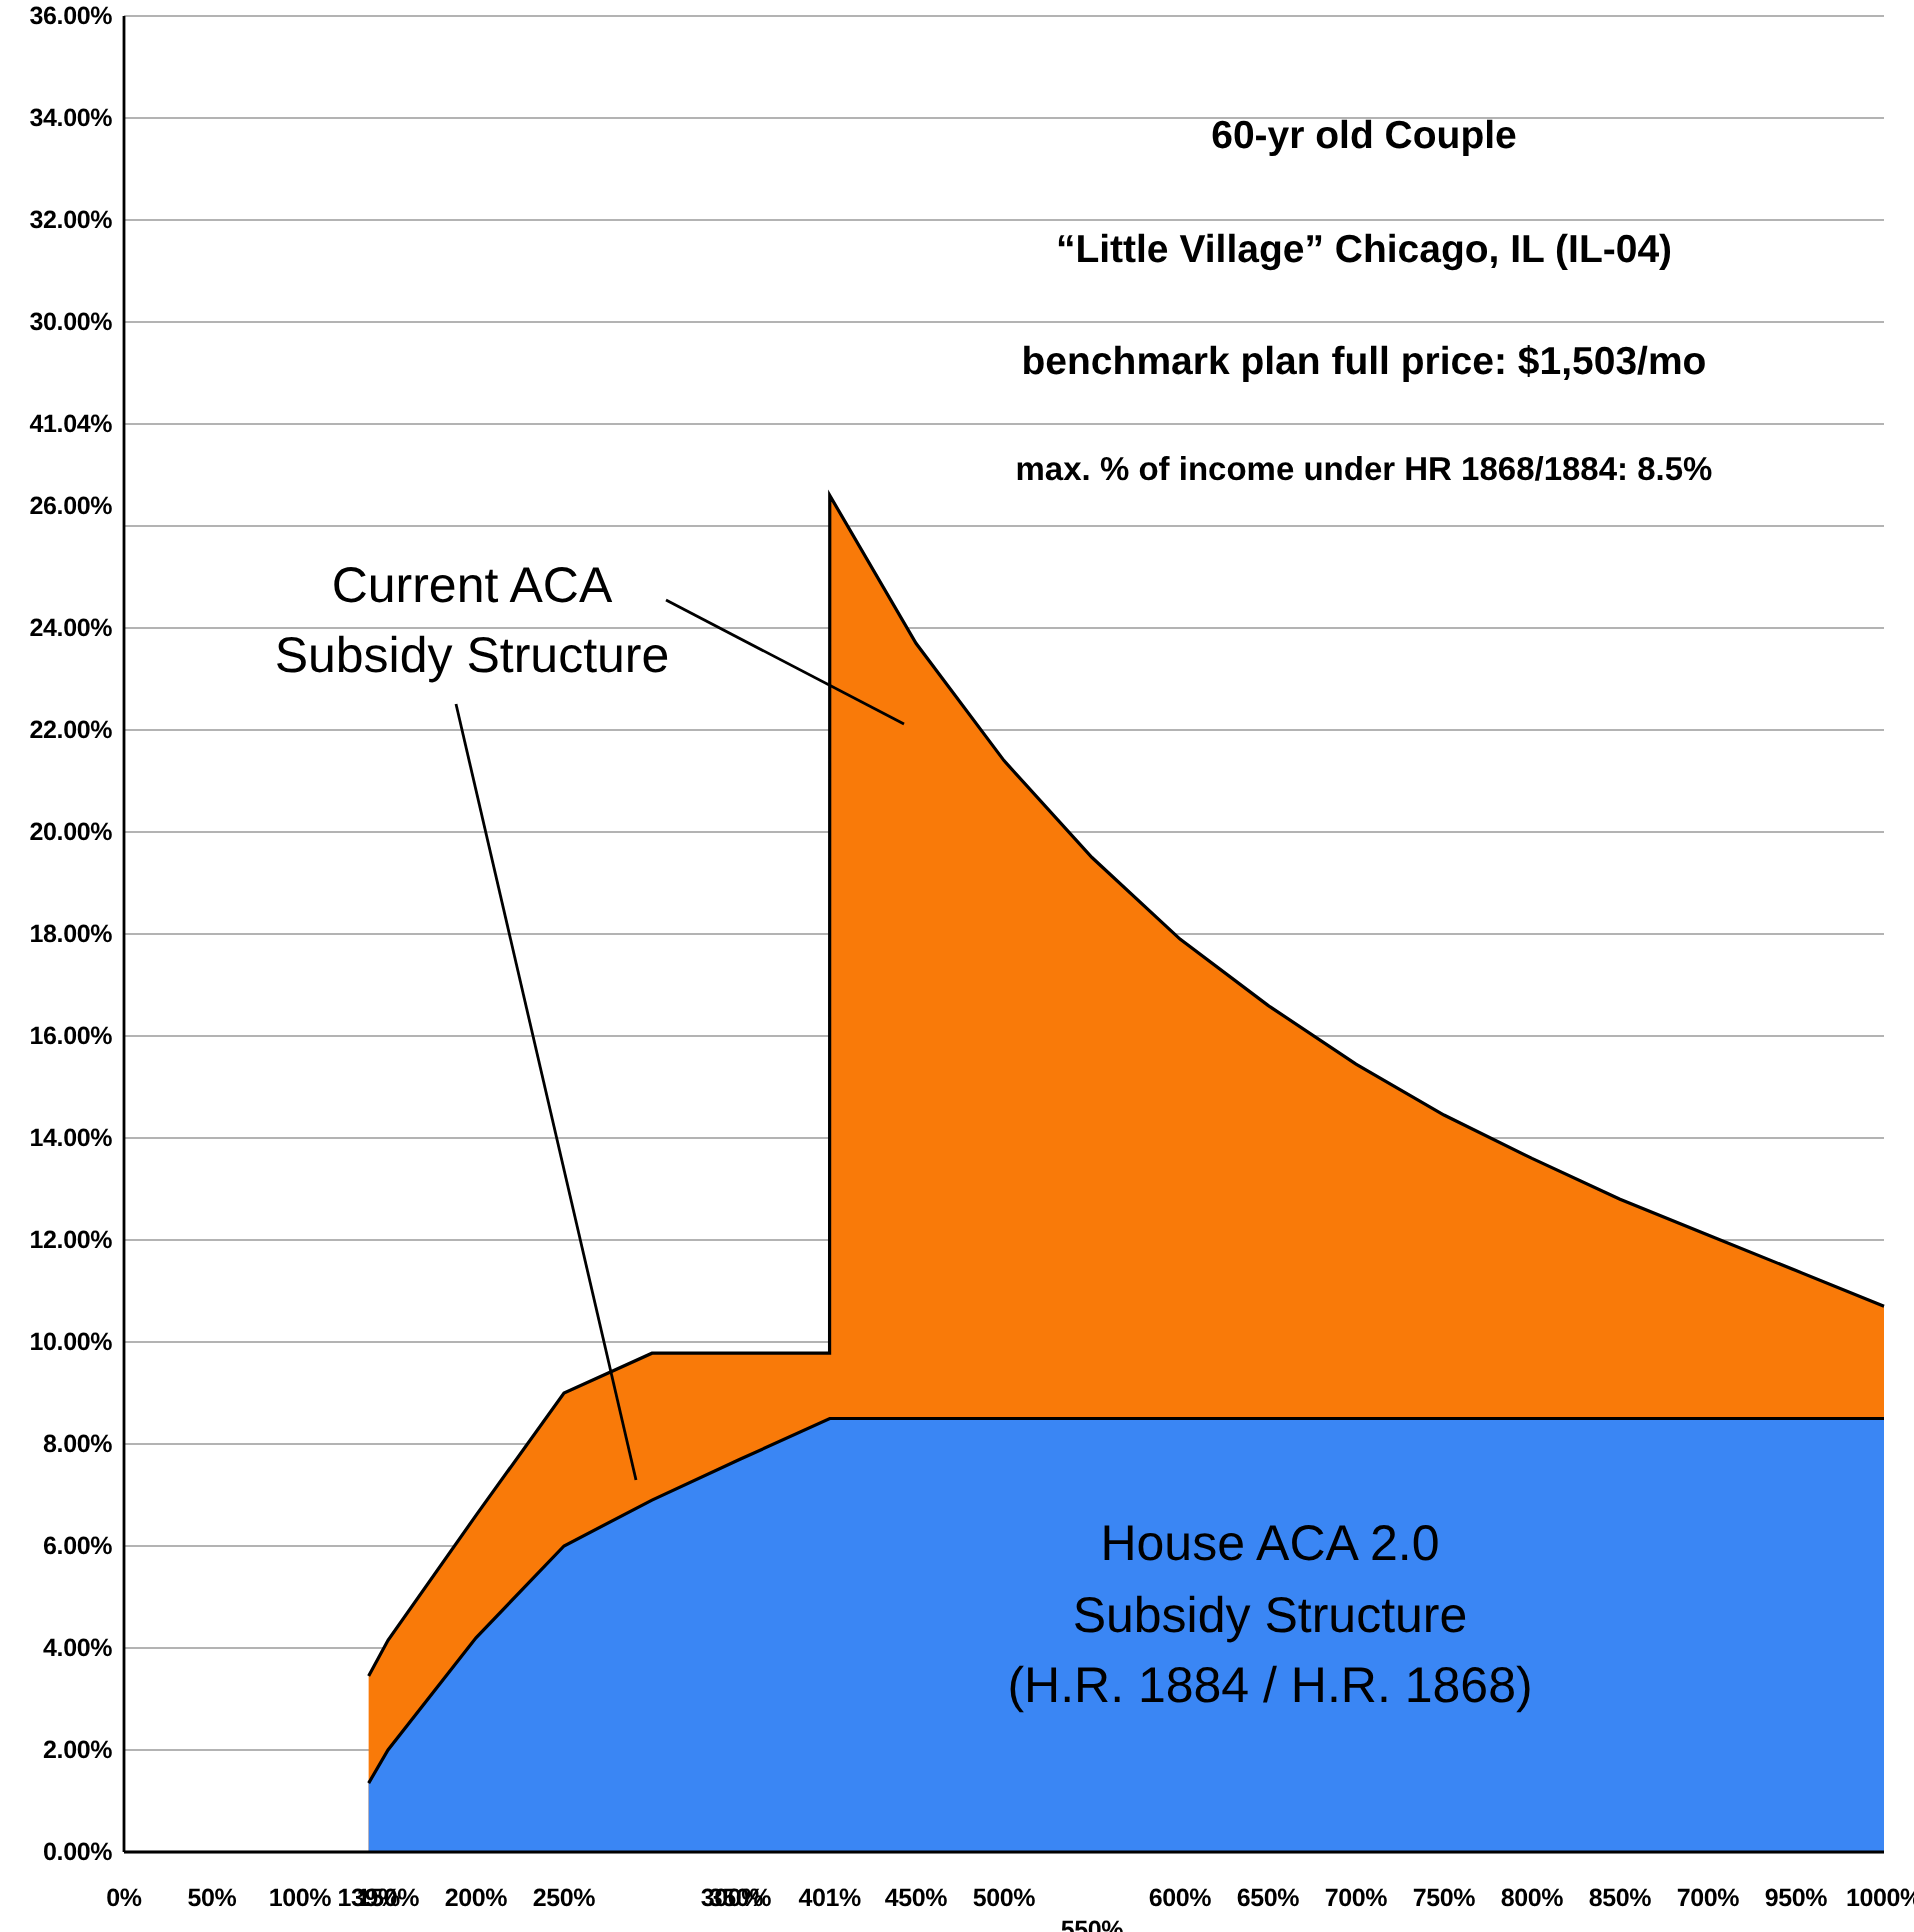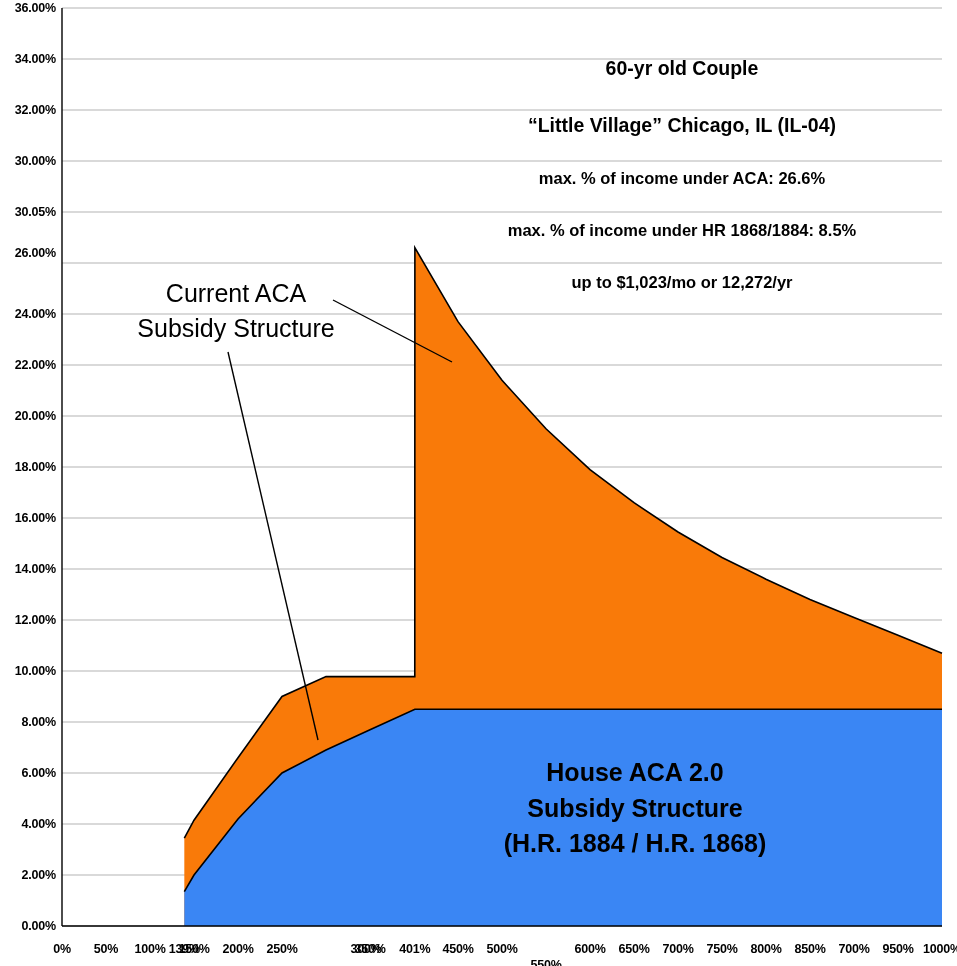--- a/index.html
+++ b/index.html
@@ -84,21 +84,21 @@
     width: 280px;
     font-size: 25px;
     font-weight: normal;
     line-height: 1.38;
   }
   #house-label {
     left: 420px;
     top: 755px;
     width: 430px;
     font-size: 25px;
-    font-weight: bold;
+    font-weight: normal;
     line-height: 1.42;
   }
 </style>
 </head>
 <body>
 
 <div id="chart-root">
 
   <svg class="chart-svg" id="chart-svg" viewBox="0 0 957 966" preserveAspectRatio="none">
     <g id="gridlines">
@@ -140,21 +140,21 @@
       <div class="y-tick-label" style="top: 722px;">8.00%</div>
       <div class="y-tick-label" style="top: 671px;">10.00%</div>
       <div class="y-tick-label" style="top: 620px;">12.00%</div>
       <div class="y-tick-label" style="top: 569px;">14.00%</div>
       <div class="y-tick-label" style="top: 518px;">16.00%</div>
       <div class="y-tick-label" style="top: 467px;">18.00%</div>
       <div class="y-tick-label" style="top: 416px;">20.00%</div>
       <div class="y-tick-label" style="top: 365px;">22.00%</div>
       <div class="y-tick-label" style="top: 314px;">24.00%</div>
       <div class="y-tick-label" style="top: 253px; text-align: right;">26.00%</div>
-      <div class="y-tick-label" style="top: 212px;">30.05%</div>
+      <div class="y-tick-label" style="top: 212px;">41.04%</div>
       <div class="y-tick-label" style="top: 161px;">30.00%</div>
       <div class="y-tick-label" style="top: 110px;">32.00%</div>
       <div class="y-tick-label" style="top: 59px;">34.00%</div>
       <div class="y-tick-label" style="top: 8px;">36.00%</div>
     </div>
   <div class="x-axis-labels" id="x-axis-labels">
       <div class="x-tick-label" style="left: 62px; top: 4px;">0%</div>
       <div class="x-tick-label" style="left: 106px; top: 4px;">50%</div>
       <div class="x-tick-label" style="left: 150px; top: 4px;">100%</div>
       <div class="x-tick-label" style="left: 184.32px; top: 4px;">139%</div>
@@ -174,23 +174,22 @@
       <div class="x-tick-label" style="left: 766px; top: 4px;">800%</div>
       <div class="x-tick-label" style="left: 810px; top: 4px;">850%</div>
       <div class="x-tick-label" style="left: 854px; top: 4px;">700%</div>
       <div class="x-tick-label" style="left: 898px; top: 4px;">950%</div>
       <div class="x-tick-label" style="left: 942px; top: 4px;">1000%</div>
     </div>
 
   <div class="annotation" id="title-block">
     <div>60-yr old Couple</div>
     <div>“Little Village” Chicago, IL (IL-04)</div>
-    <span class="sub">max. % of income under ACA: 26.6%</span>
+    <div>benchmark plan full price: $1,503/mo</div>
     <span class="sub">max. % of income under HR 1868/1884: 8.5%</span>
-    <span class="sub">up to $1,023/mo or 12,272/yr</span>
   </div>
 
   <div class="annotation" id="aca-label">Current ACA
 Subsidy Structure</div>
   <div class="annotation" id="house-label">House ACA 2.0
 Subsidy Structure
 (H.R. 1884 / H.R. 1868)</div>
 
 </div>
 

